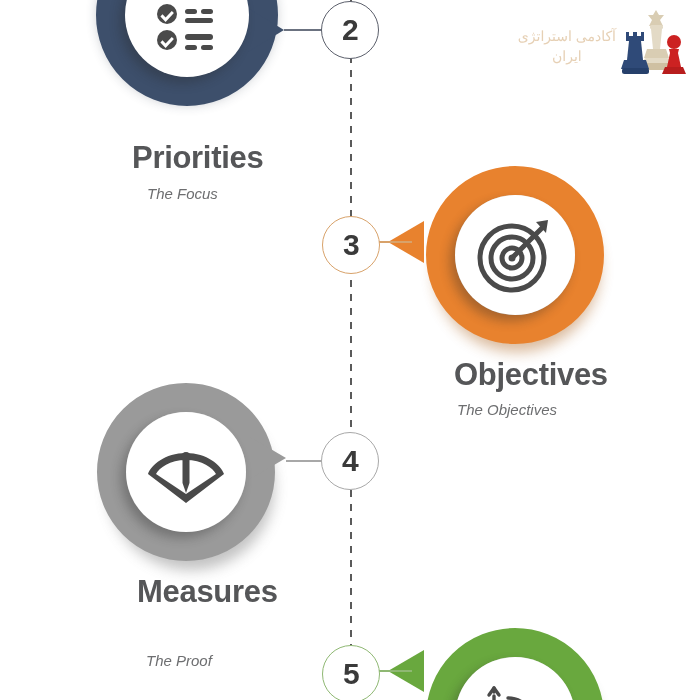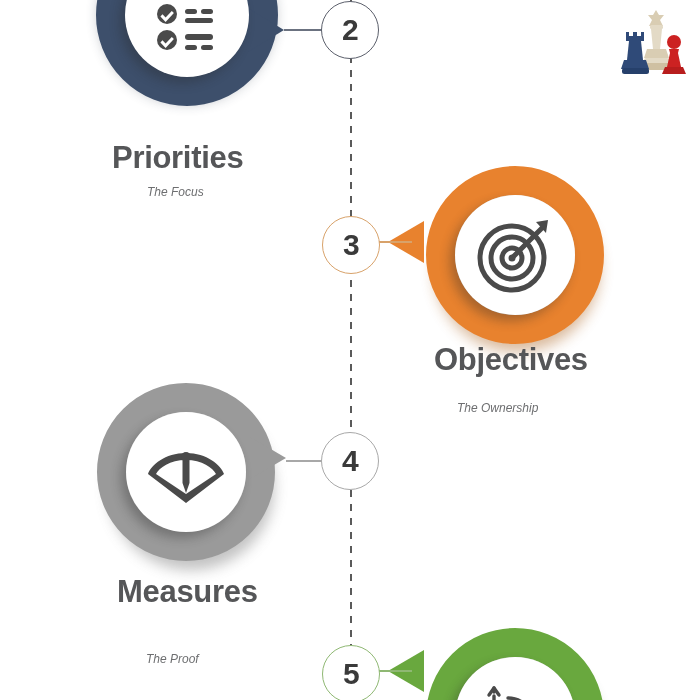--- a/index.html
+++ b/index.html
@@ -50,25 +50,25 @@
   }
   .badge span{
     font-size:30px;font-weight:bold;color:#3a3a3a;line-height:1;
     letter-spacing:-.5px;
   }
 
   
   .title{
     position:absolute;z-index:5;
     font-size:31px;font-weight:bold;color:#555658;
-    letter-spacing:-.3px;white-space:nowrap;
+    letter-spacing:-.3px;white-space:nowrap;margin-left:20px;
   }
   .subtitle{
     position:absolute;z-index:5;
-    font-size:12px;font-style:italic;color:#6d6e70;
+    font-size:15px;font-style:italic;color:#6d6e70;
     white-space:nowrap;
   }
 
   
   .watermark{position:absolute;right:8px;top:4px;z-index:9;
     display:flex;align-items:flex-start;}
   .wm-text{
     text-align:center;color:#e2c8a8;opacity:.85;
     font-size:14px;line-height:20px;direction:rtl;
     padding-top:22px;padding-right:4px;white-space:nowrap;
@@ -144,22 +144,22 @@
         </svg>
       </span>
     </div>
 
     <div class="connector" style="left:378px;top:241px;width:34px;background:#d8a26a;"></div>
 
     <div class="badge" style="left:322px;top:216px;border:1.5px solid #d8a26a;">
       <span>3</span>
     </div>
 
-    <div class="title" style="left:434px;top:342px;">Objectives</div>
-    <div class="subtitle" style="left:457px;top:401px;">The Ownership</div>
+    <div class="title" style="left:434px;top:357px;">Objectives</div>
+    <div class="subtitle" style="left:457px;top:401px;">The Objectives</div>
   </div>
 
   <div class="step">
 
     <div class="ring-shadow" style="left:108px;top:404px;width:166px;height:166px;background:#6e6e6e;"></div>
 
     <div class="tail" style="left:250px;top:437px;border-top:21px solid transparent;border-bottom:21px solid transparent;border-left:36px solid #9a9a9a;"></div>
 
     <div class="ring" style="left:97px;top:383px;width:178px;height:178px;border:29px solid #9a9a9a;"></div>
 
@@ -214,20 +214,24 @@
     </div>
 
     <div class="connector" style="left:378px;top:670px;width:34px;background:#8fb873;"></div>
 
     <div class="badge" style="left:322px;top:645px;border:1.5px solid #8fb873;">
       <span>5</span>
     </div>
   </div>
 
   <div class="watermark">
+    <div class="wm-text">
+      <div>آکادمی استراتژی</div>
+      <div>ایران</div>
+    </div>
     <div class="wm-pieces">
       <svg width="72" height="74" viewBox="0 0 72 74">
 
         <g fill="#e3dac6">
           <path d="M36 6 l3 5 h5 l-4 5 3 6 h-14 l3-6 -4-5 h5 z" fill="#d9cdb3"></path>
           <rect x="30" y="21" width="13" height="4" rx="1.5"></rect>
           <path d="M31 25 h11 l-2 20 h-7 z"></path>
           <path d="M27 45 h19 l3 9 h-25 z" fill="#d9cdb3"></path>
           <rect x="24" y="54" width="25" height="5" rx="2"></rect>
           <path d="M22 59 h29 l2 7 h-33 z" fill="#cfc0a2"></path>

